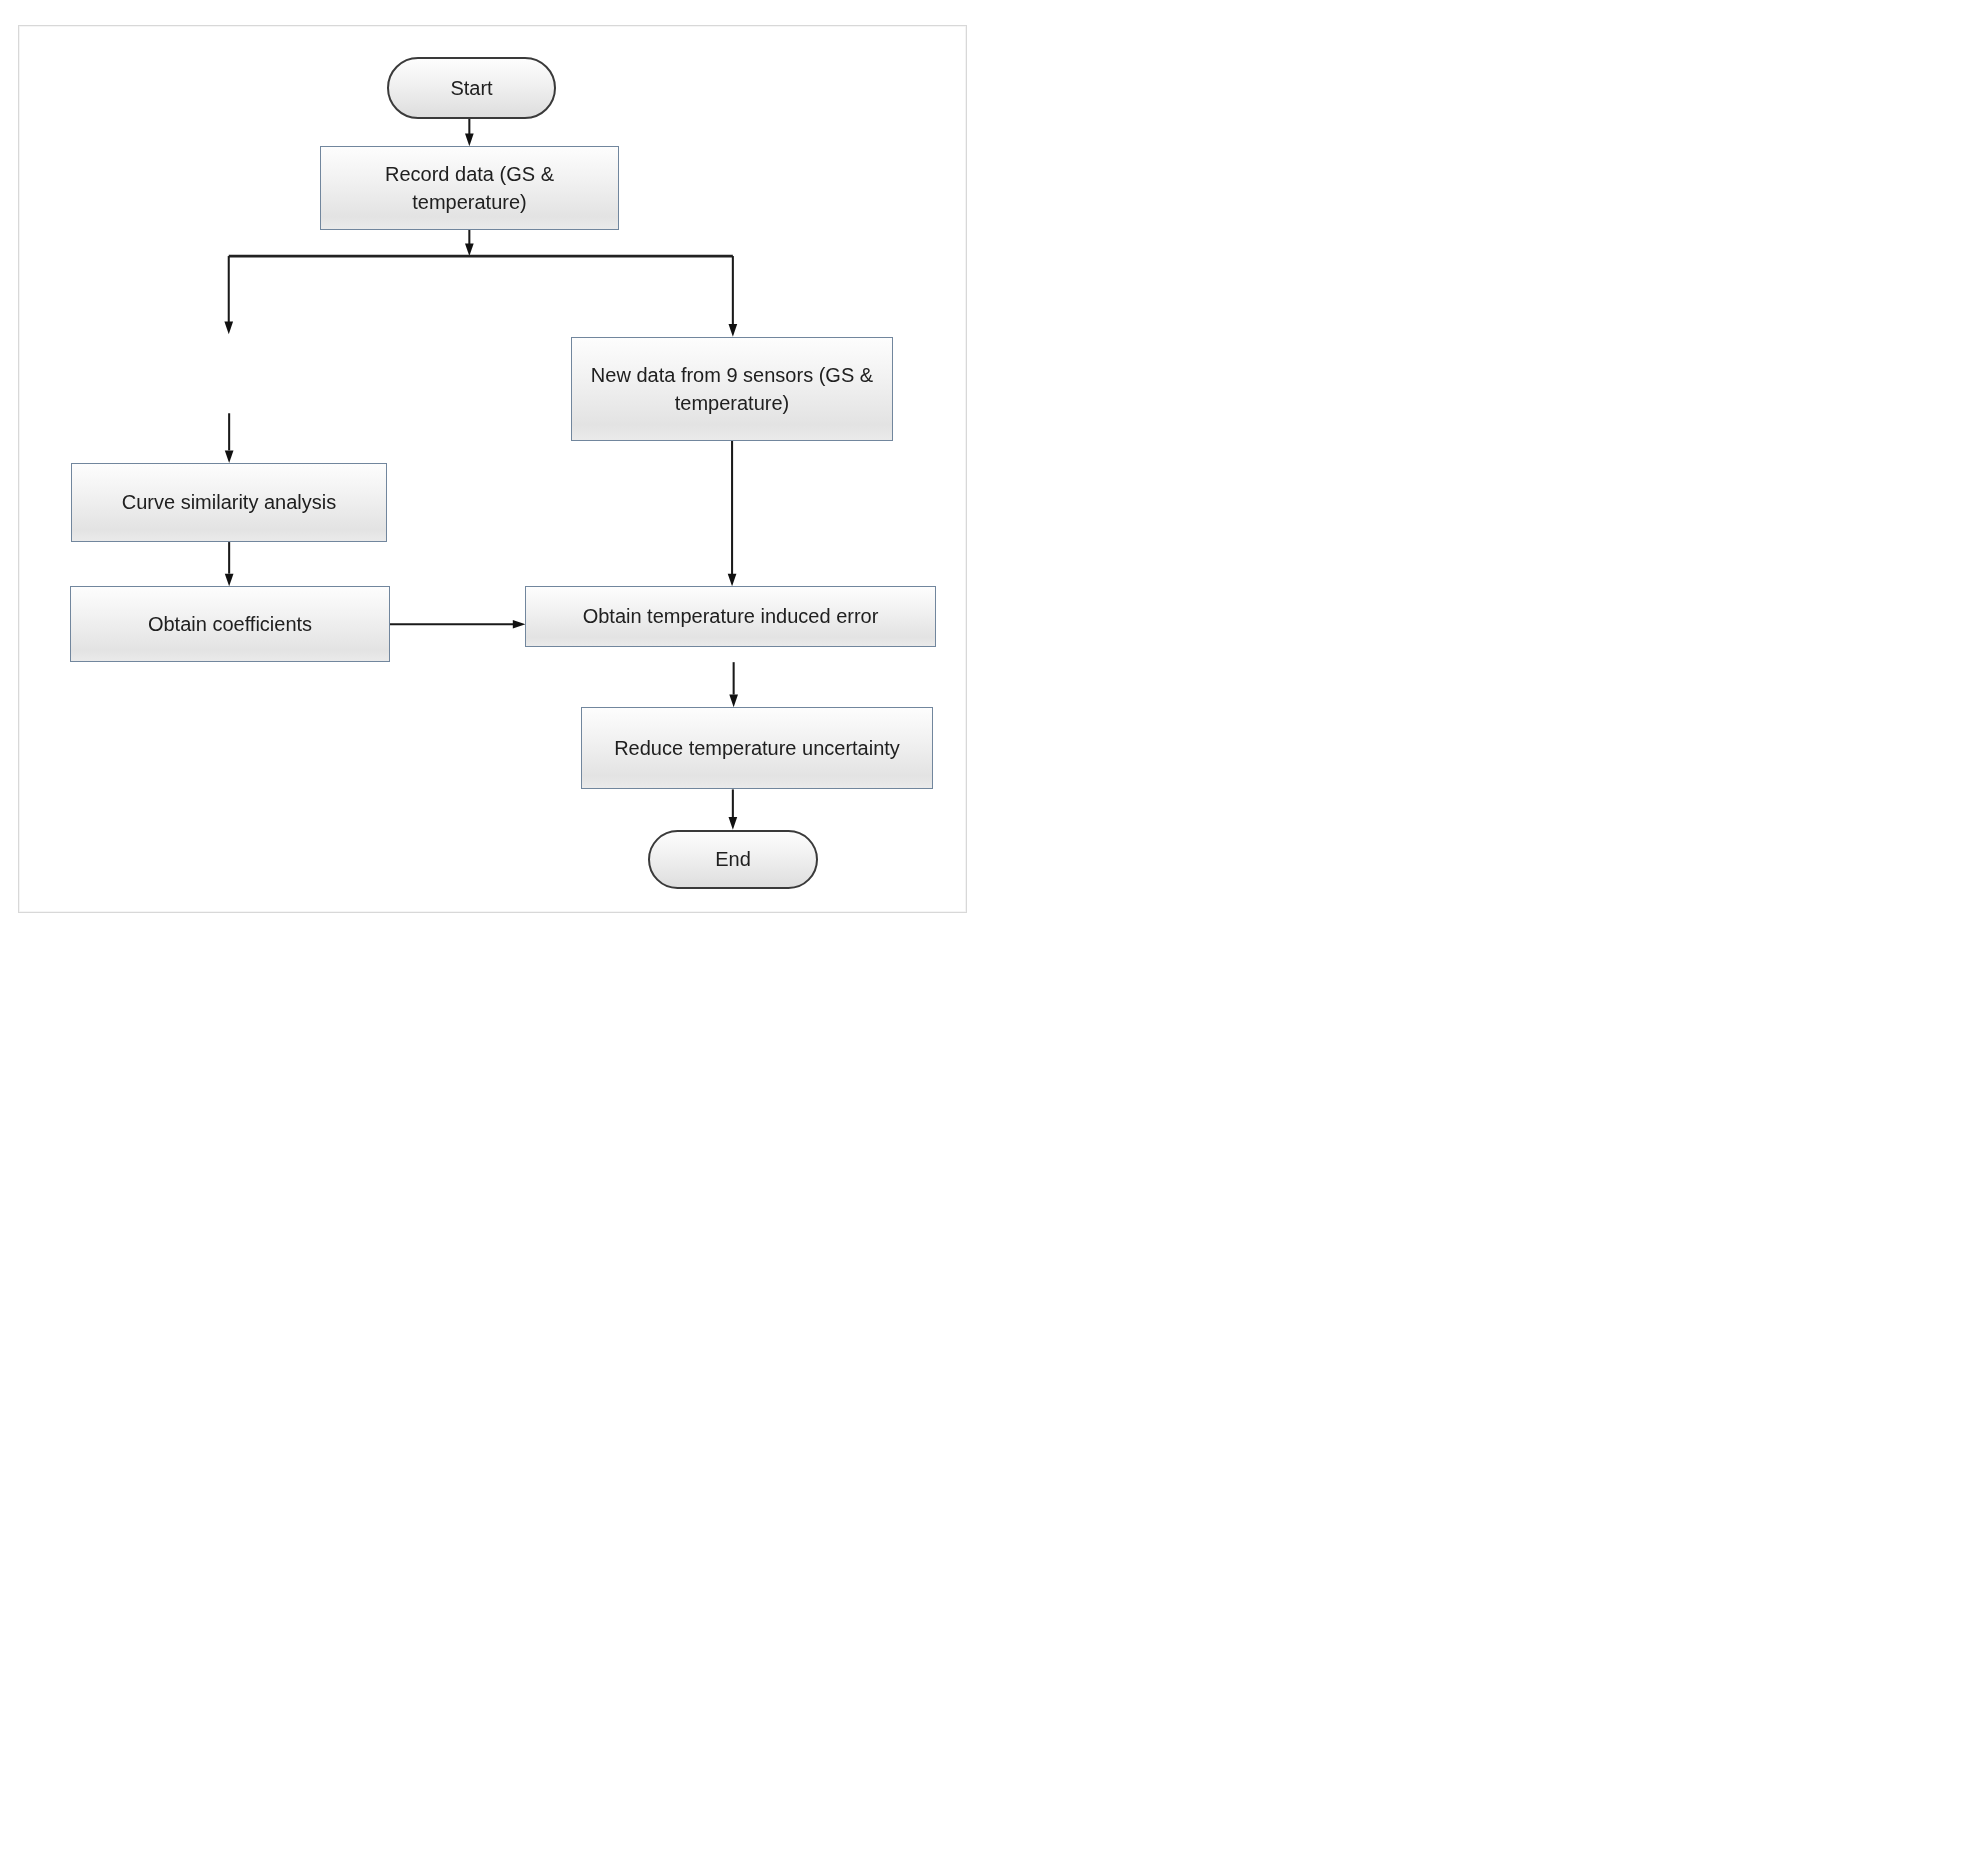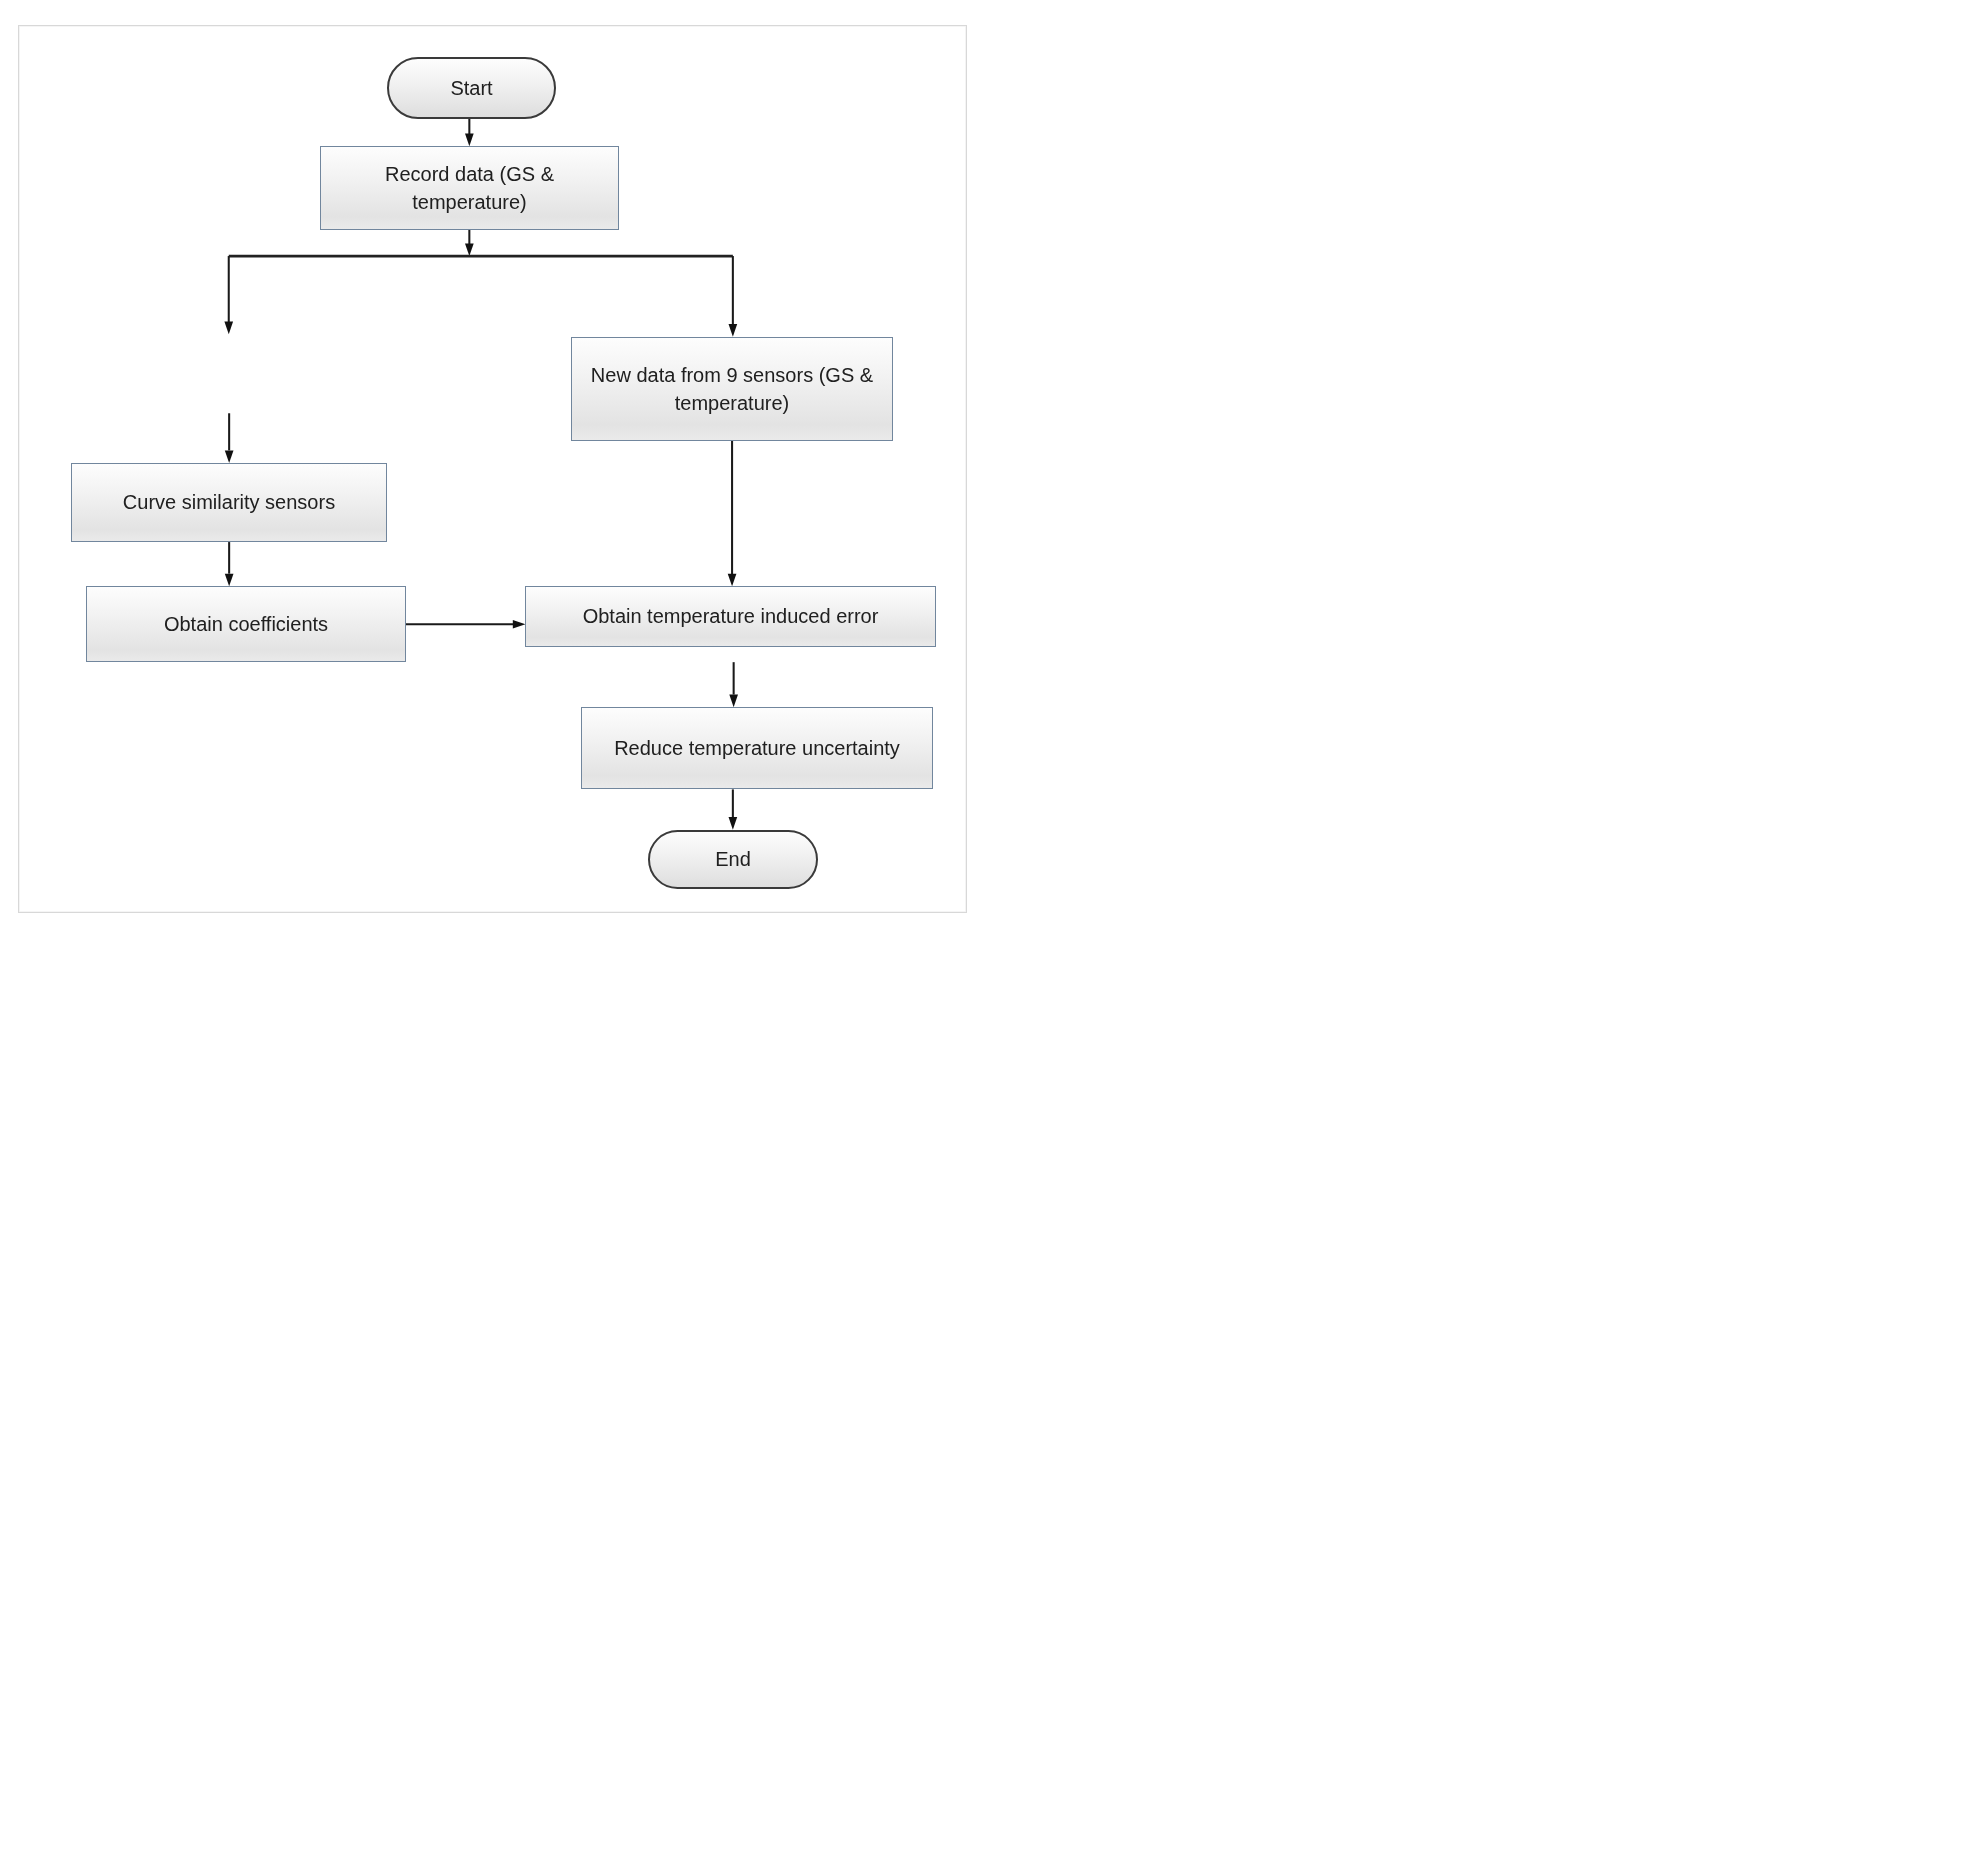--- a/index.html
+++ b/index.html
@@ -35,21 +35,21 @@
   }
   .terminator{
     background:linear-gradient(180deg,#fdfdfd 0%,#f0f0f0 45%,#dedede 100%);
     border:2.4px solid #3a3a3a;
     border-radius:789px;
   }
   .n-start  {left:387px;top:57px;  width:169px;height:62px;}
   .n-record {left:320px;top:146px; width:299px;height:84px;}
   .n-update {left:71px; top:334px; width:316px;height:79px;}
   .n-curve  {left:71px; top:463px; width:316px;height:79px;}
-  .n-obtain {left:86px; top:586px; width:320px;height:76px;}
+  .n-obtain {left:70px; top:586px; width:320px;height:76px;}
   .n-newdata{left:571px;top:337px; width:322px;height:104px;}
   .n-error  {left:525px;top:586px; width:411px;height:61px;padding:0 24px;}
   .n-reduce {left:581px;top:707px; width:352px;height:82px;}
   .n-end    {left:648px;top:830px;width:170px;height:59px;}
 </style>
 </head>
 <body>
 
 <div class="canvas">
 
@@ -115,21 +115,21 @@
   <div class="node terminator n-start">
     <span>Start</span>
   </div>
 
   <div class="node process n-record">
     <span>Record data (GS &amp; temperature)</span>
   </div>
 
 
   <div class="node process n-curve">
-    <span>Curve similarity sensors</span>
+    <span>Curve similarity analysis</span>
   </div>
 
   <div class="node process n-obtain">
     <span>Obtain coefficients</span>
   </div>
 
   <div class="node process n-newdata">
     <span>New data from 9 sensors (GS &amp; temperature)</span>
   </div>
 

